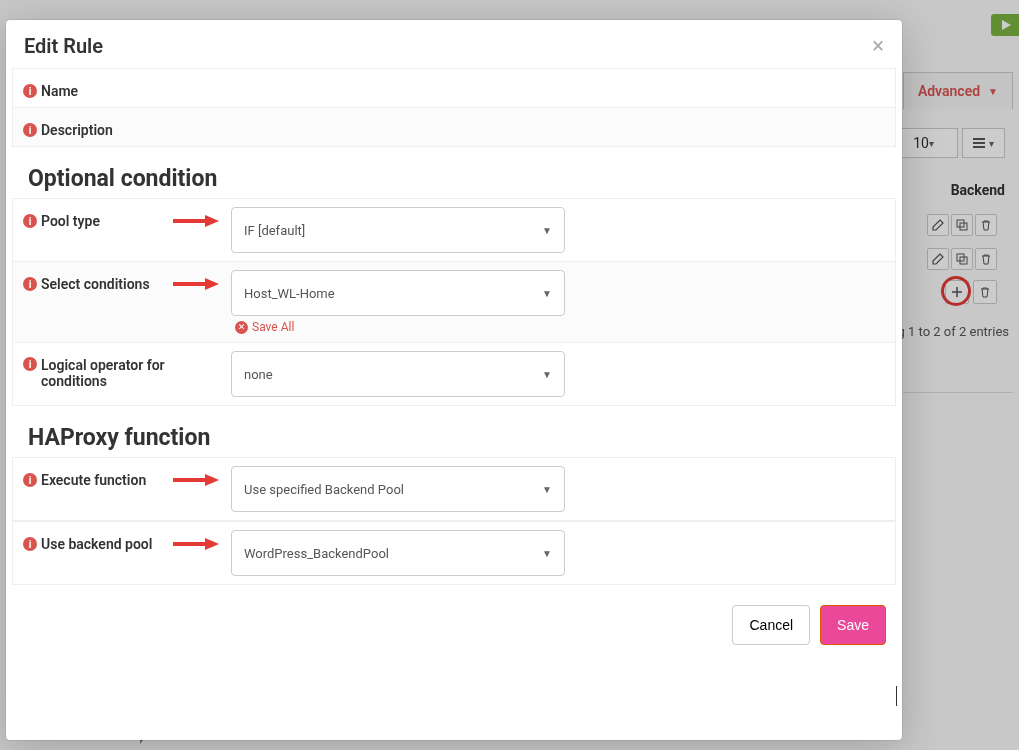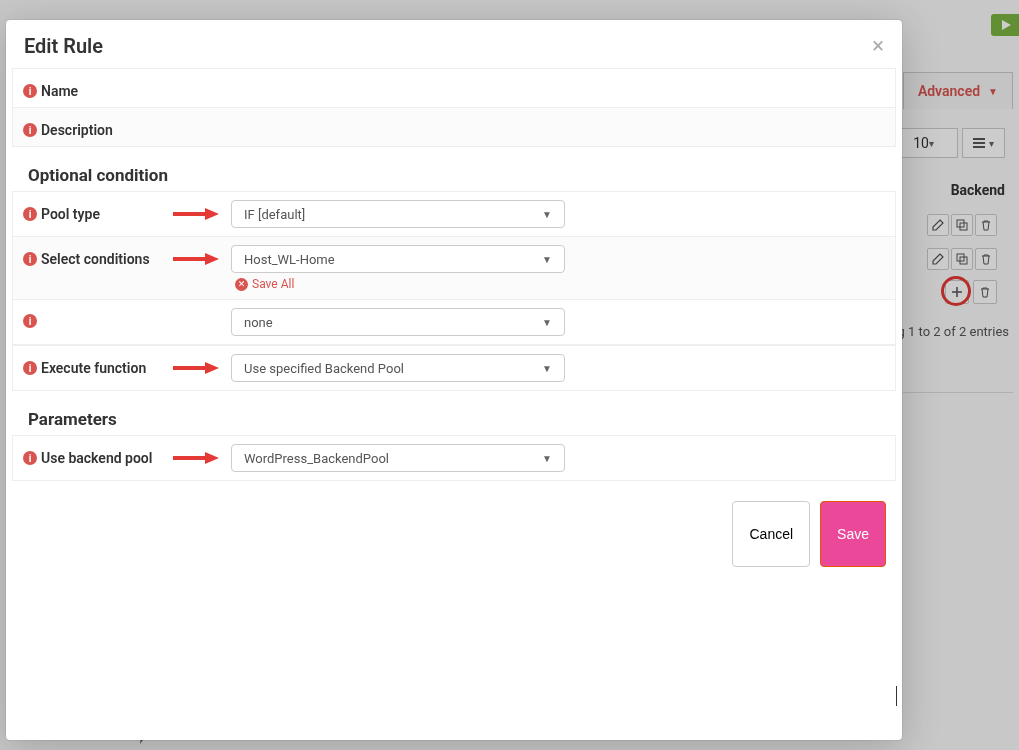--- a/index.html
+++ b/index.html
@@ -110,39 +110,39 @@
     width:14px; height:14px; flex:0 0 auto;
     background:#d9534f; color:#fff; border-radius:50%;
     display:inline-flex; align-items:center; justify-content:center; font-size:10px; font-weight:bold;
     font-style: normal;
   }
   .form-control-wrap { flex:1; display:flex; flex-direction:column; align-items:flex-start; }
   .text-input {
     width:278px; height:34px; padding:6px 10px; border:1px solid #ccc; border-radius:4px; font-size:13px; color:#555;
   }
   .dropdown {
-    width:334px; height:28px; border:1px solid #ccc; border-radius:4px;
+    width:334px; height:46px; border:1px solid #ccc; border-radius:4px;
     display:flex; align-items:center; justify-content:space-between;
     padding:0 12px; background:#fff; font-size:13px; color:#555; cursor:pointer;
   }
   .caret { color:#666; font-size:10px; }
   .clear-all {
     margin:4px 0 0 4px; color:#d9534f; font-size:12px; display:flex; align-items:center; gap:4px; cursor:pointer;
   }
   .x-circle {
     width:13px; height:13px; background:#d9534f; color:#fff; border-radius:50%; display:inline-flex; align-items:center; justify-content:center; font-size:9px; line-height:1;
   }
   .section-head {
-    font-size:17px; font-weight:700; color:#333; padding:18px 6px 6px 22px;
+    font-size:23px; font-weight:700; color:#333; padding:18px 6px 6px 22px;
   }
   .modal-footer {
     display:flex; justify-content:flex-end; gap:10px; padding:20px 16px 28px;
   }
   .btn {
-    padding:24px 16px; border-radius:4px; font-size:14px; cursor:pointer; border:1px solid #ccc; background:#fff;
+    padding:11px 16px; border-radius:4px; font-size:14px; cursor:pointer; border:1px solid #ccc; background:#fff;
   }
   .btn-primary {
     background:#ec4899; border-color:#e55500; color:#fff;
   }
   .arrow {
     position:absolute;
     width:46px; height:16px;
   }
   .arrow svg { width:46px; height:16px; }
   .icon-svg { width:12px; height:12px; flex-shrink:0; }
@@ -300,30 +300,32 @@
           <svg viewBox="0 0 46 16">
               <line x1="0" y1="8" x2="32" y2="8" stroke="#e53935" stroke-width="4"></line>
               <polygon points="32,2 46,8 32,14" fill="#e53935"></polygon>
             </svg>
         </div>
       </div>
 
       <div class="form-row">
         <div class="form-label multiline">
           <i class="info-icon">i</i>
+          <span style="max-width:180px;">Logical operator for conditions</span>
         </div>
         <div class="form-control-wrap">
           <div class="dropdown">
             <span>none</span>
             <span class="caret">▼</span>
           </div>
         </div>
       </div>
     </div>
 
+    <div class="section-head">HAProxy function</div>
 
     <div class="form-rows">
       <div class="form-row" style="position:relative;">
         <div class="form-label">
           <i class="info-icon">i</i>
           <span>Execute function</span>
         </div>
         <div class="form-control-wrap">
           <div class="dropdown">
             <span>Use specified Backend Pool</span>
@@ -332,21 +334,20 @@
         </div>
         <div class="arrow" style="left:160px; top:14px;">
           <svg viewBox="0 0 46 16">
               <line x1="0" y1="8" x2="32" y2="8" stroke="#e53935" stroke-width="4"></line>
               <polygon points="32,2 46,8 32,14" fill="#e53935"></polygon>
             </svg>
         </div>
       </div>
     </div>
 
-    <div class="section-head">Parameters</div>
 
     <div class="form-rows">
       <div class="form-row" style="position:relative;">
         <div class="form-label">
           <i class="info-icon">i</i>
           <span>Use backend pool</span>
         </div>
         <div class="form-control-wrap">
           <div class="dropdown">
             <span>WordPress_BackendPool</span>

